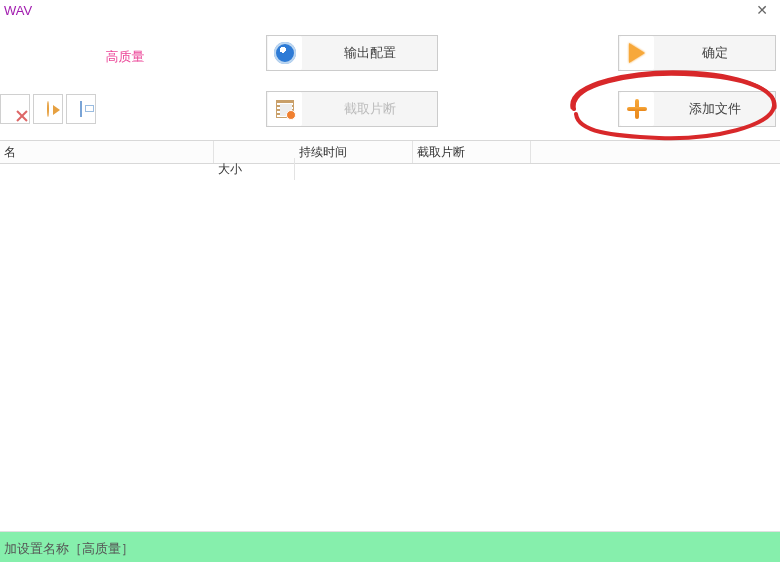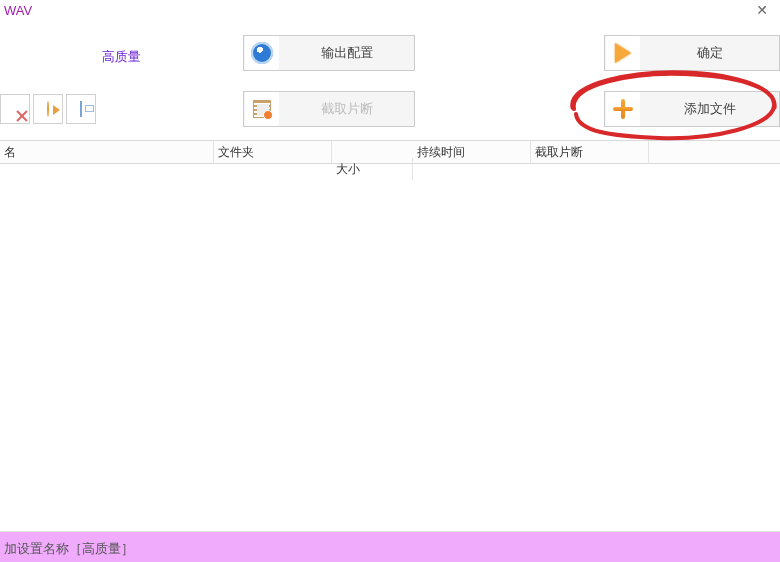--- a/index.html
+++ b/index.html
@@ -26,34 +26,34 @@
     .top-row {
       display: flex;
       align-items: center;
       height: 42px;
       margin-top: 6px;
     }
     .quality-label {
       width: 250px;
       text-align: center;
       font-size: 13px;
-      color: #6d28d9;
+      color: #ec4899;
       padding-top: 8px;
     }
     .btn {
       border: 1px solid #ccc;
       background: #f5f5f5;
       height: 36px;
       display: flex;
       align-items: center;
       cursor: pointer;
       position: relative;
     }
-    .btn-center { width: 172px; margin-left: 1px; }
-    .btn-right { width: 176px; margin-left: 0; justify-content: center; }
+    .btn-center { width: 172px; margin-left: 16px; }
+    .btn-right { width: 158px; margin-left: 0; justify-content: center; }
     .btn .icon-slot {
       width: 34px;
       height: 34px;
       display: flex;
       align-items: center;
       justify-content: center;
       background: #fff;
       border-radius: 2px;
       margin: 1px;
     }
@@ -123,21 +123,21 @@
 
     .footer {
       position: absolute;
       left: 0;
       bottom: 0;
       width: 100%;
       border-top: 1px solid #e0e0e0;
       padding: 8px 4px 4px;
       font-size: 13px;
       color: #555;
-      background: #f0abfc;
+      background: #86efac;
     }
 
     .annotation {
       position: absolute;
       pointer-events: none;
       z-index: 100;
     }
     
     .anno-oval {
       left: 564px;
@@ -269,21 +269,20 @@
       <div class="icon-slot">
           <div class="ic-plus"></div>
         </div>
       <div class="label-slot">添加文件</div>
     </div>
   </div>
 </div>
 
 <div class="table-header">
   <div class="th th-name">名</div>
-  <div class="th th-folder">文件夹</div>
   <div class="th th-size">大小</div>
   <div class="th th-duration">持续时间</div>
   <div class="th th-clip">截取片断</div>
   <div class="th th-last"></div>
 </div>
 
 <div class="table-body"></div>
 
 <div class="footer">加设置名称［高质量］</div>
 

